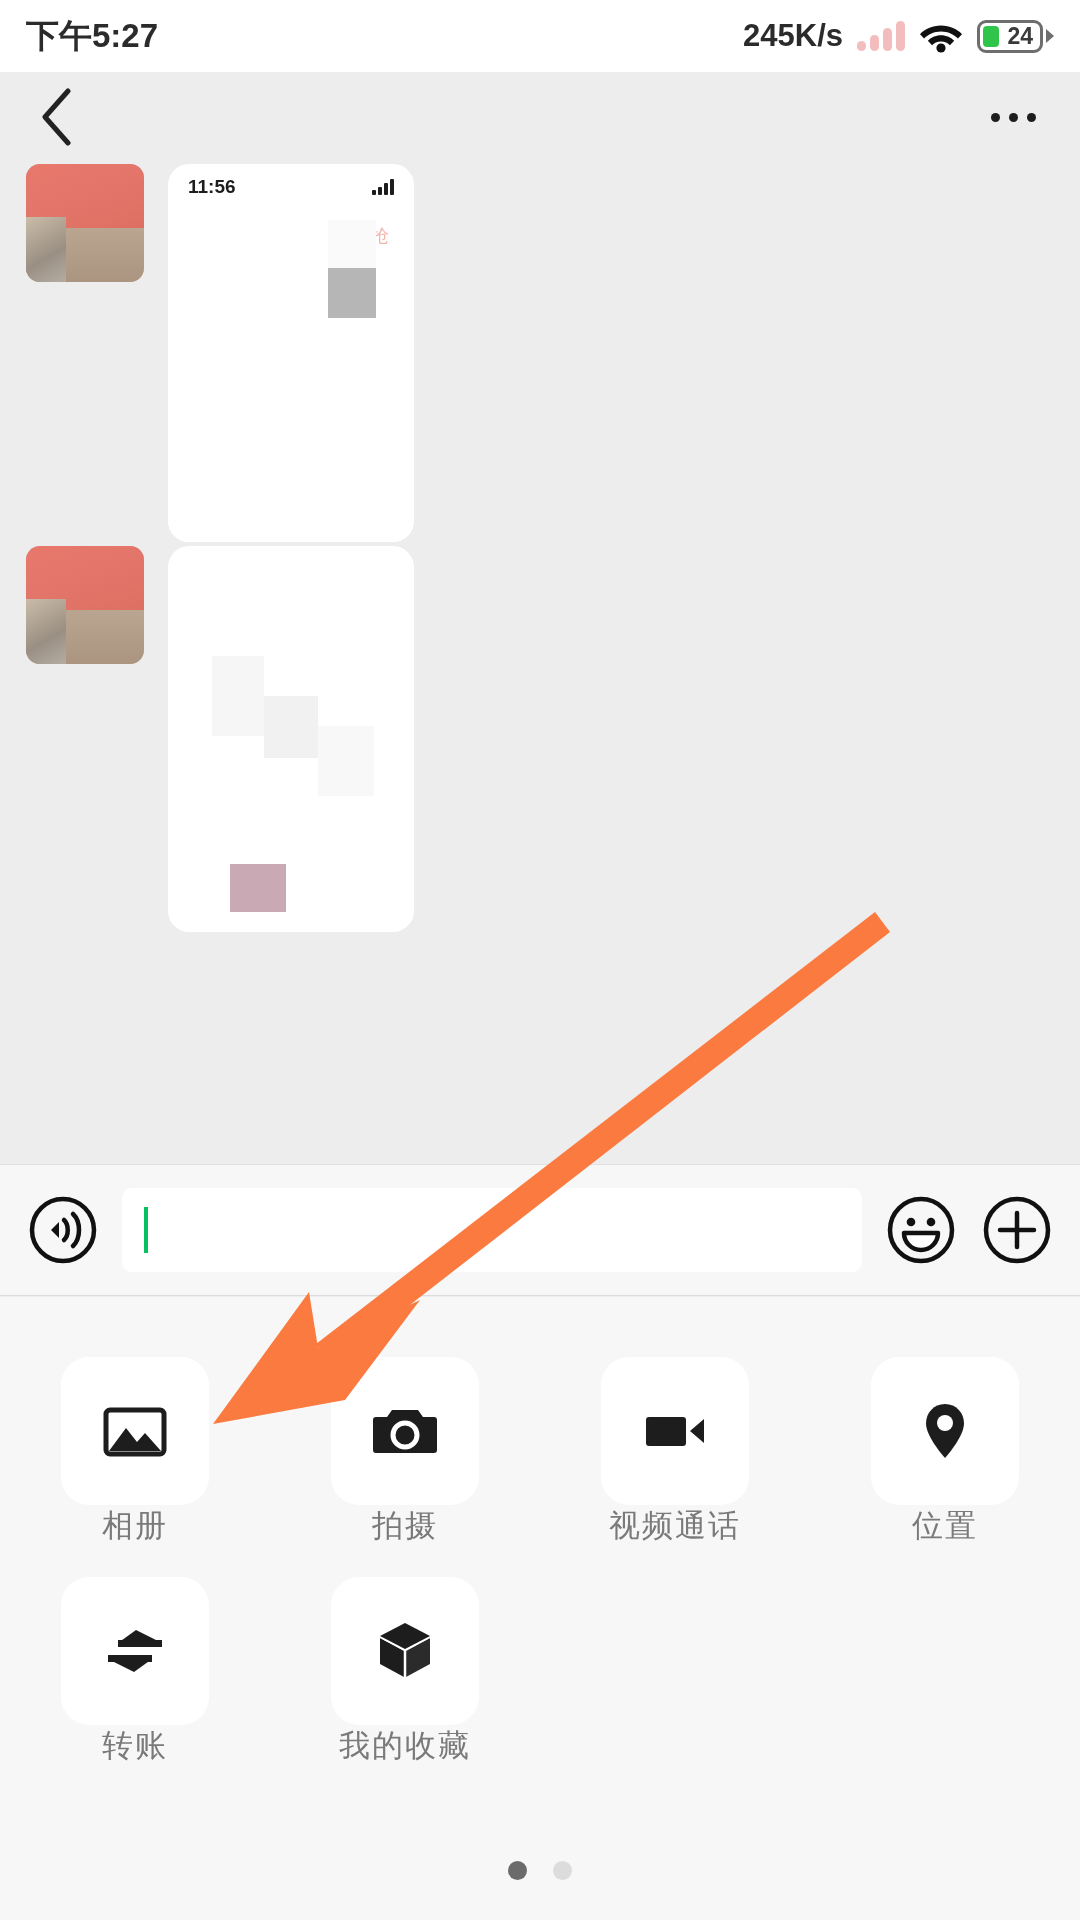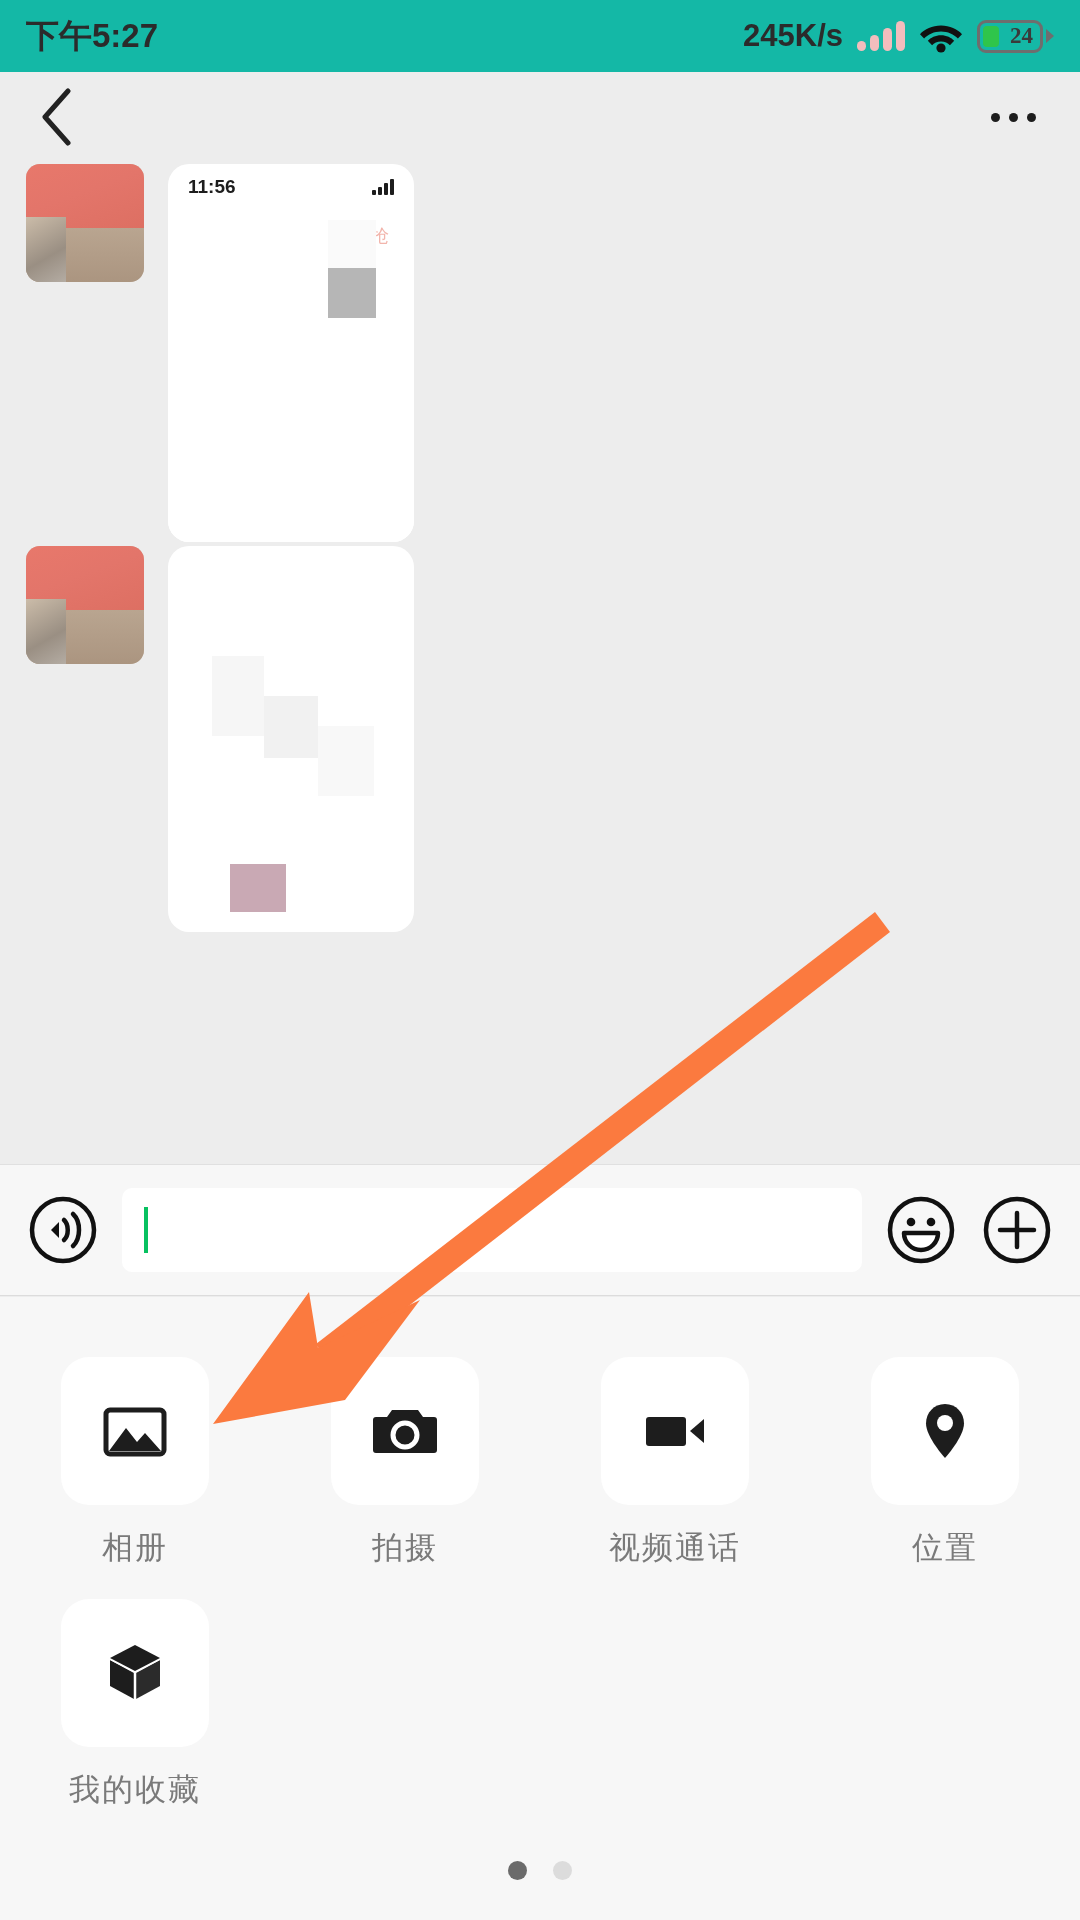--- a/index.html
+++ b/index.html
@@ -14,21 +14,21 @@
     width: 1080px; height: 1920px;
     background: #ededed;
   }
 
   
   .statusbar {
     position: absolute; top: 0; left: 0;
     width: 1080px; height: 72px;
     display: flex; align-items: center;
     padding: 0 26px;
-    background: #14b8a6;
+    background: #ffffff;
   }
   .status-time {
     font-size: 33px; font-weight: 700; color: #2b2b2b;
     letter-spacing: 0px;
   }
   .status-right {
     margin-left: auto;
     display: flex; align-items: center; gap: 14px;
   }
   .net-speed {
@@ -51,21 +51,21 @@
     border: 3px solid #6e6e6e; border-radius: 9px;
     display: flex; align-items: center;
     padding: 3px; position: relative;
   }
   .batt-fill {
     width: 16px; height: 100%;
     background: #2fc54b; border-radius: 4px;
   }
   .batt-num {
     position: absolute; right: 7px; top: 50%; transform: translateY(-50%);
-    font-size: 23px; font-weight: 700; color: #3a3a3a; font-family: Liberation Serif, serif;
+    font-size: 23px; font-weight: 700; color: #3a3a3a;
   }
   .batt-cap {
     width: 0; height: 0;
     border-top: 7px solid transparent;
     border-bottom: 7px solid transparent;
     border-left: 8px solid #6e6e6e;
     margin-left: 3px;
   }
 
   
@@ -197,21 +197,20 @@
   .cell {
     display: flex; flex-direction: column; align-items: center;
     cursor: pointer;
   }
   .tile {
     width: 148px; height: 148px;
     background: #ffffff; border-radius: 28px;
     display: flex; align-items: center; justify-content: center;
   }
   .cell-label {
-    margin-top: 22px;
     font-size: 31px; color: #7a7a7a;
     letter-spacing: 2px;
   }
   .dots {
     position: absolute; bottom: 40px; left: 0; width: 1080px;
     display: flex; justify-content: center; gap: 26px;
   }
   .dot { width: 19px; height: 19px; border-radius: 50%; background: #dcdcdc; }
   .dot.active { background: #6b6b6b; }
 
@@ -376,20 +375,31 @@
         <div class="tile">
           <svg width="74" height="74" viewBox="0 0 74 74">
             <path d="M37 10c-11 0-19 8.5-19 19.5C18 43 37 64 37 64s19-21 19-34.5C56 18.5 48 10 37 10z" fill="#1d1d1d"></path>
             <circle cx="37" cy="29" r="8" fill="#fff"></circle>
           </svg>
         </div>
         <div class="cell-label">位置</div>
       </div>
 
 
+      <div class="cell">
+        <div class="tile">
+          <svg width="74" height="74" viewBox="0 0 74 74">
+            <path d="M64 29H20l18-13z" fill="#1d1d1d"></path>
+            <rect x="20" y="26" width="44" height="7" fill="#1d1d1d"></rect>
+            <path d="M10 45h44L36 58z" fill="#1d1d1d"></path>
+            <rect x="10" y="41" width="44" height="7" fill="#1d1d1d"></rect>
+          </svg>
+        </div>
+        <div class="cell-label">转账</div>
+      </div>
 
 
       <div class="cell">
         <div class="tile">
           <svg width="74" height="74" viewBox="0 0 74 74">
             <path d="M37 9L62 22 37 35 12 22z" fill="#1d1d1d"></path>
             <path d="M12 24v26l24 13V37z" fill="#1d1d1d"></path>
             <path d="M62 24v26L38 63V37z" fill="#2b2b2b"></path>
             <path d="M37 36L12 23v1l25 13 25-13v-1z" fill="#fff"></path>
             <line x1="37" y1="37" x2="37" y2="63" stroke="#fff" stroke-width="2.5"></line>

